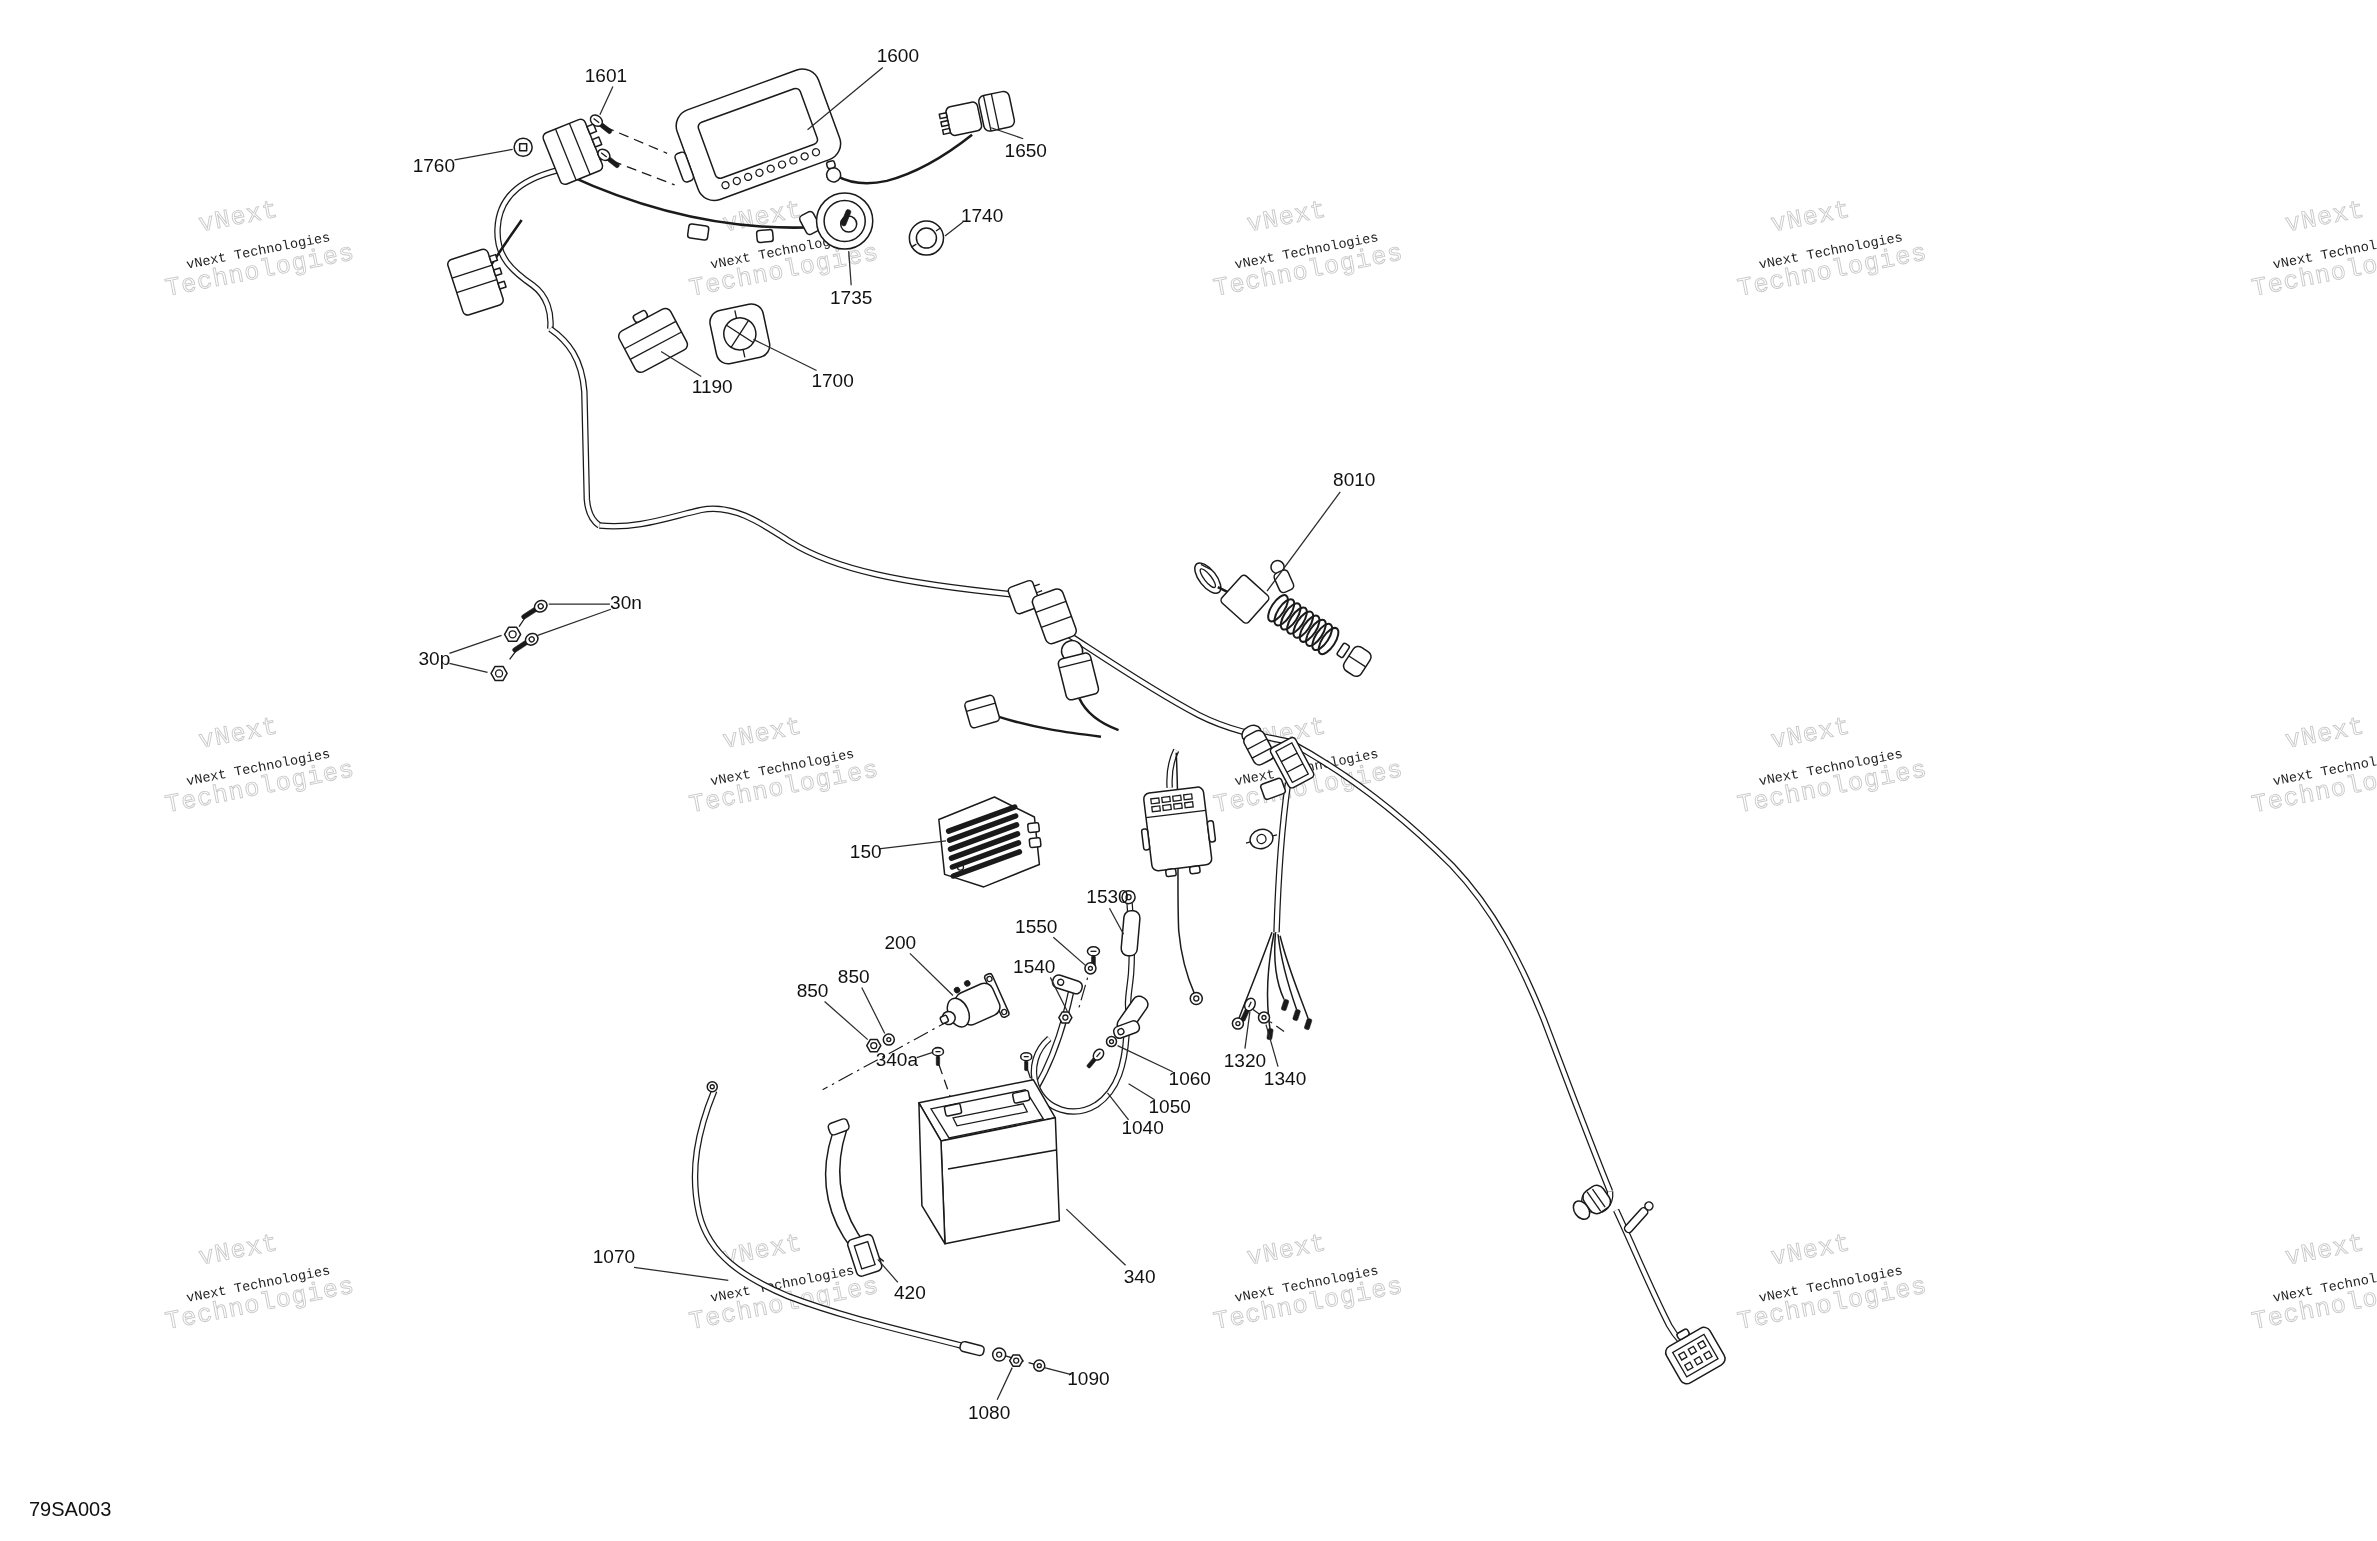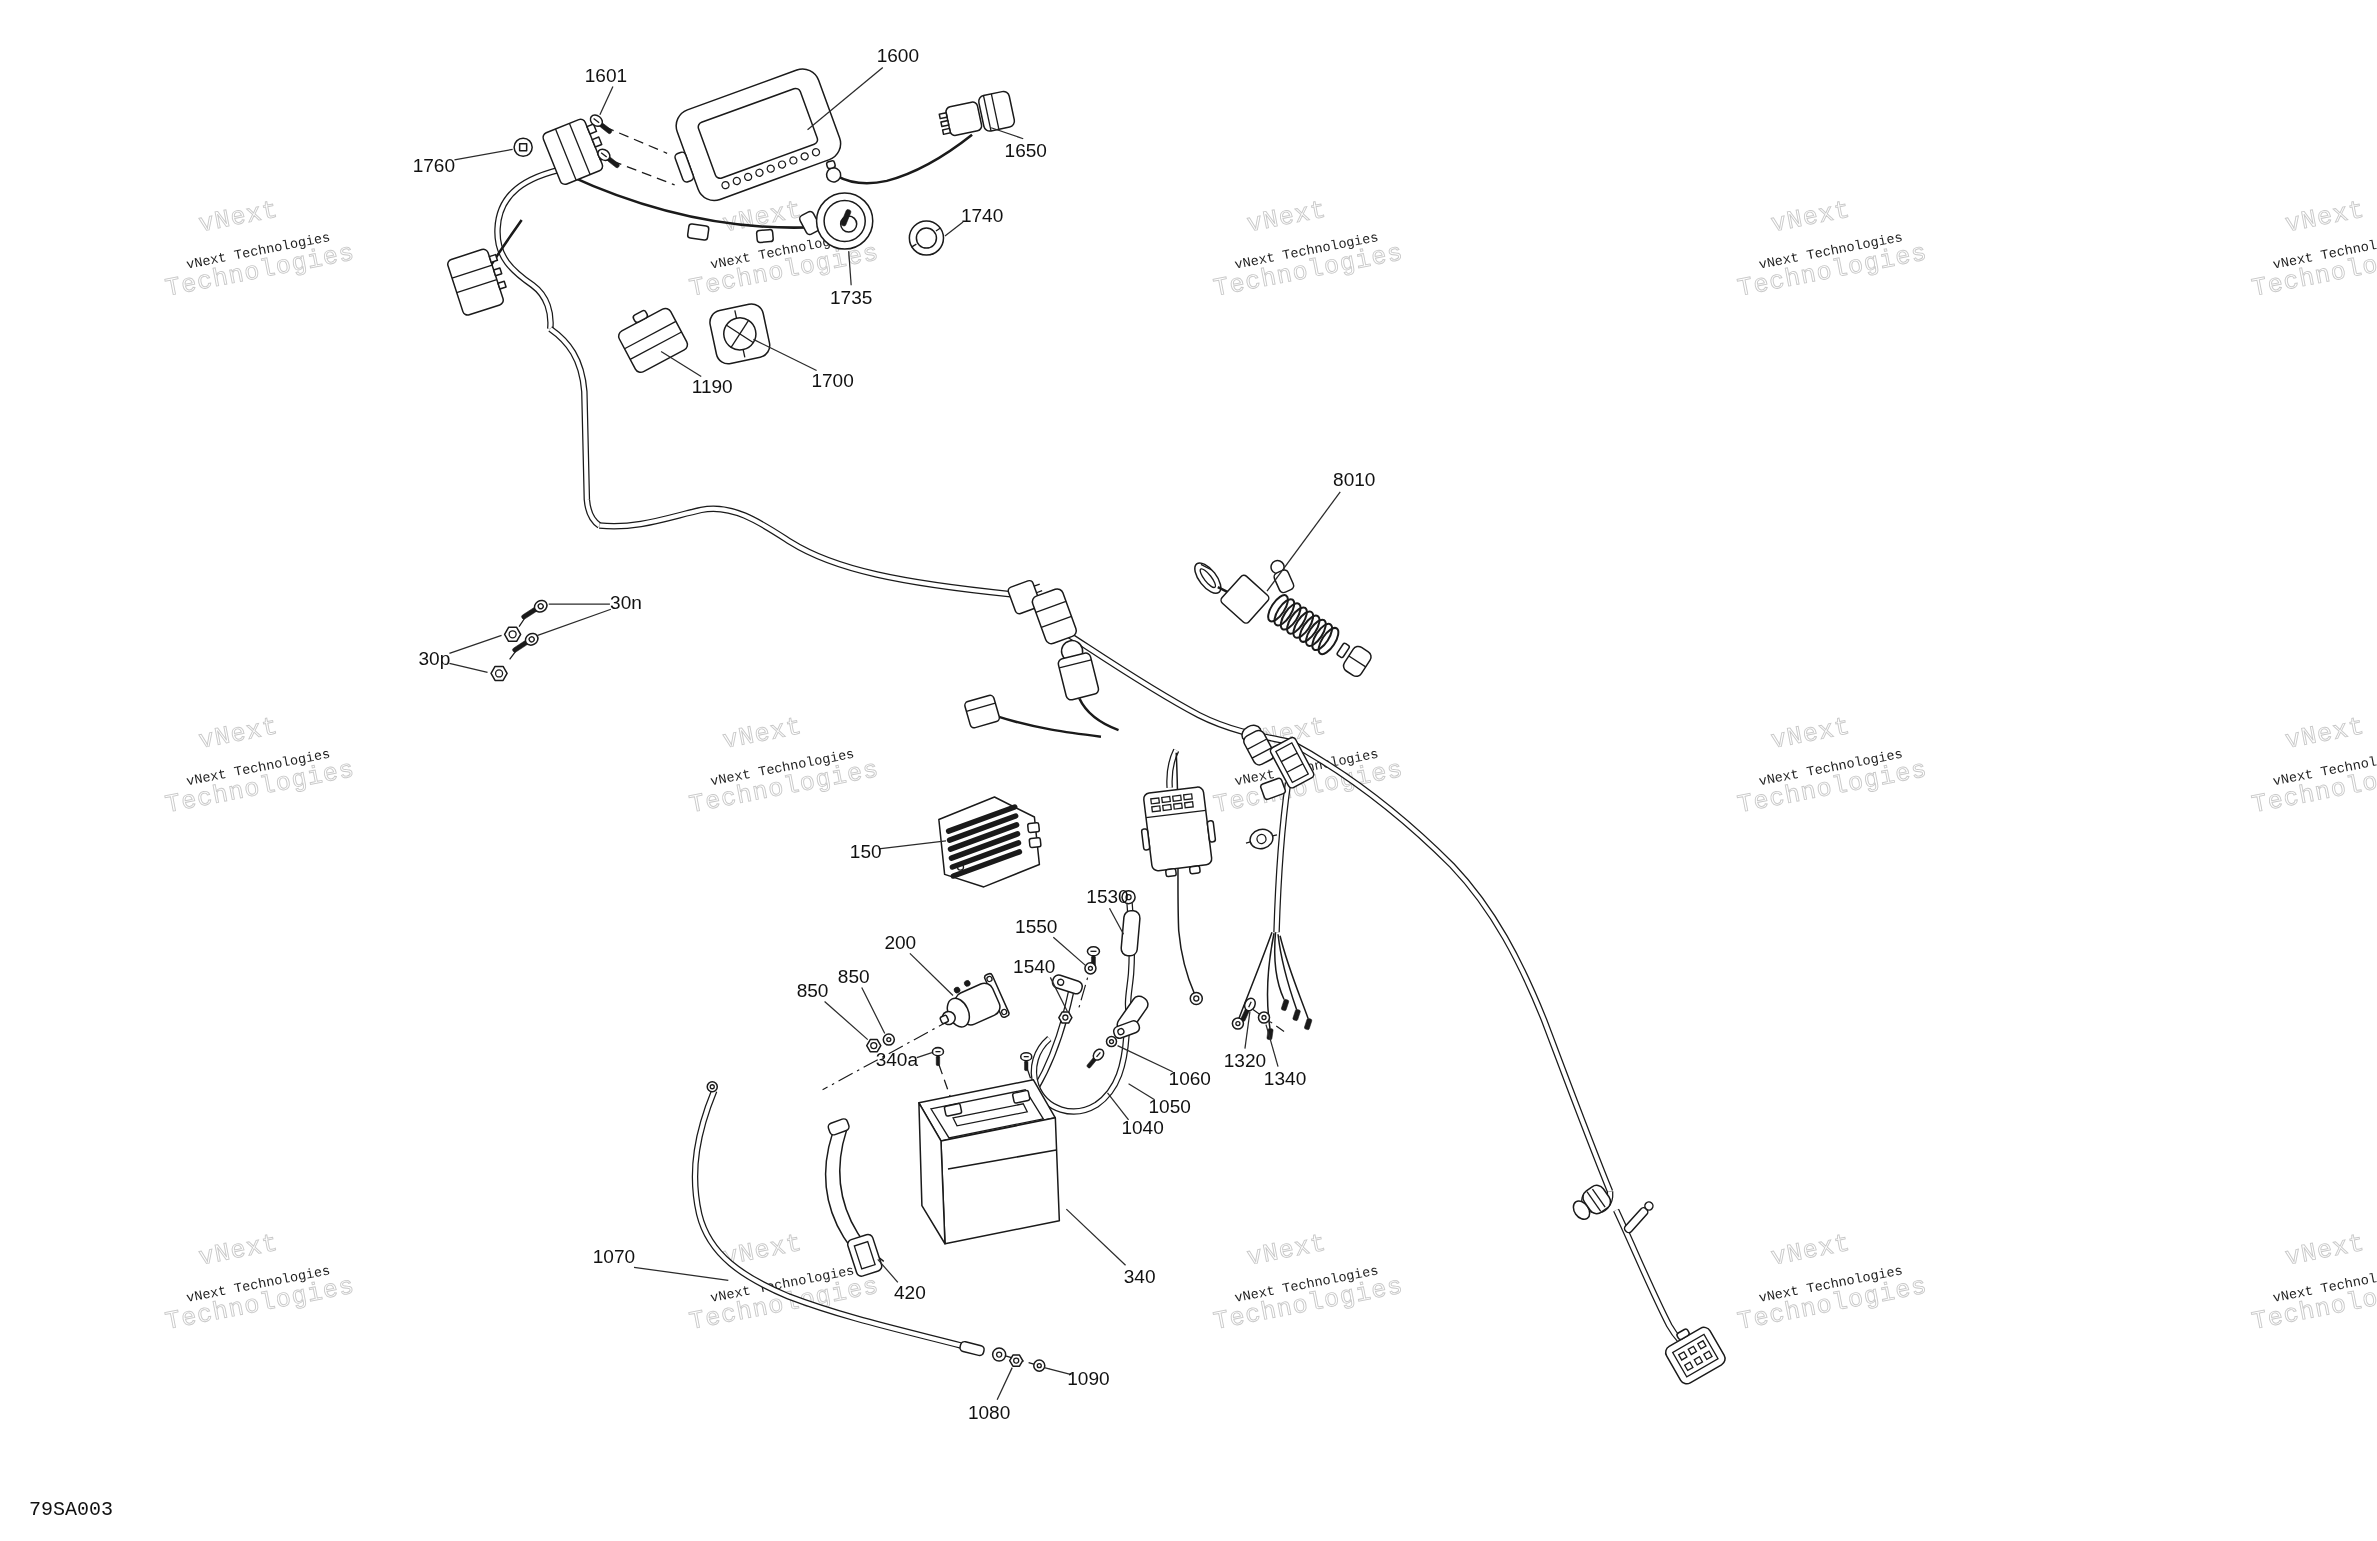--- a/index.html
+++ b/index.html
@@ -12,21 +12,21 @@
   .cable{fill:none;stroke:#1a1a1a;stroke-width:13;}
   .cable-in{fill:none;stroke:#ffffff;stroke-width:8;}
   .dash{fill:none;stroke:#1a1a1a;stroke-width:2.5;stroke-dasharray:20 12;}
   .dashdot{fill:none;stroke:#1a1a1a;stroke-width:2.3;stroke-dasharray:32 10 5 10;}
   .dark{fill:#1a1a1a;stroke:#1a1a1a;stroke-width:1;}
   .fin{stroke:#1a1a1a;stroke-width:11;stroke-linecap:round;}
   .callout{font-family:"Liberation Sans",sans-serif;font-size:38px;fill:#111;text-anchor:middle;}
   .leader{stroke:#2b2b2b;stroke-width:2.5;}
   .wm-big{font-family:"Liberation Mono","DejaVu Sans Mono",monospace;font-size:50px;fill:none;stroke:#c9c9c9;stroke-width:1.8px;letter-spacing:2px;}
   .wm-small{font-family:"Liberation Mono","DejaVu Sans Mono",monospace;font-size:27px;fill:#1e1e1e;}
-  #drawing-code{position:absolute;left:29px;top:1498px;font-family:Liberation Mono, monospace;font-size:20px;color:#111;}
+  #drawing-code{position:absolute;left:29px;top:1498px;font-family:Liberation Sans, sans-serif;font-size:20px;color:#111;}
 </style>
 </head>
 <body>
 
 <div id="stage">
 <svg id="diagram" width="2377" height="1542" viewBox="0 0 4739 3073" xmlns="http://www.w3.org/2000/svg">
 
   <g id="watermarks">
         <g transform="translate(500 480) rotate(-11)">
           <text x="-95" y="-38" class="wm-big">vNext</text>

